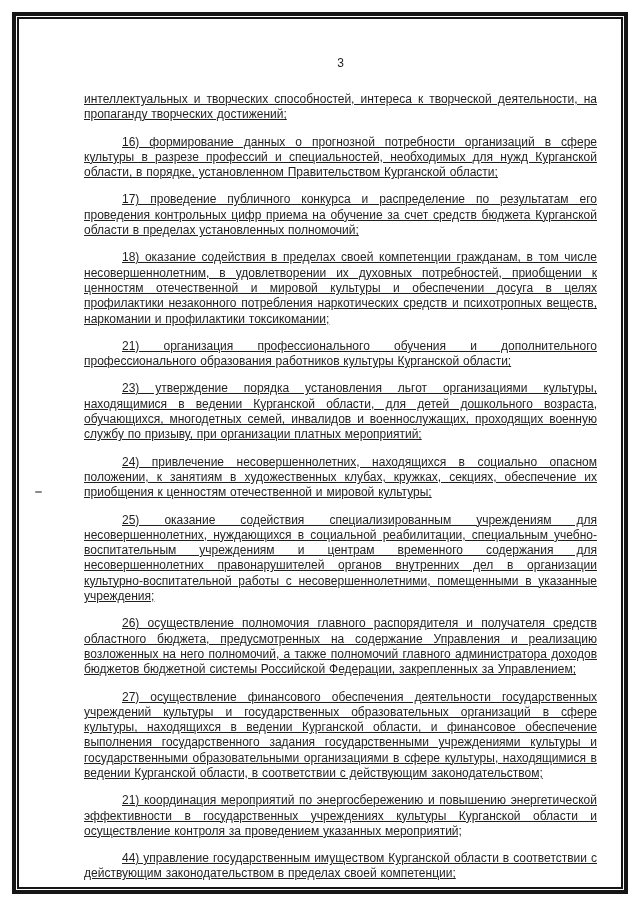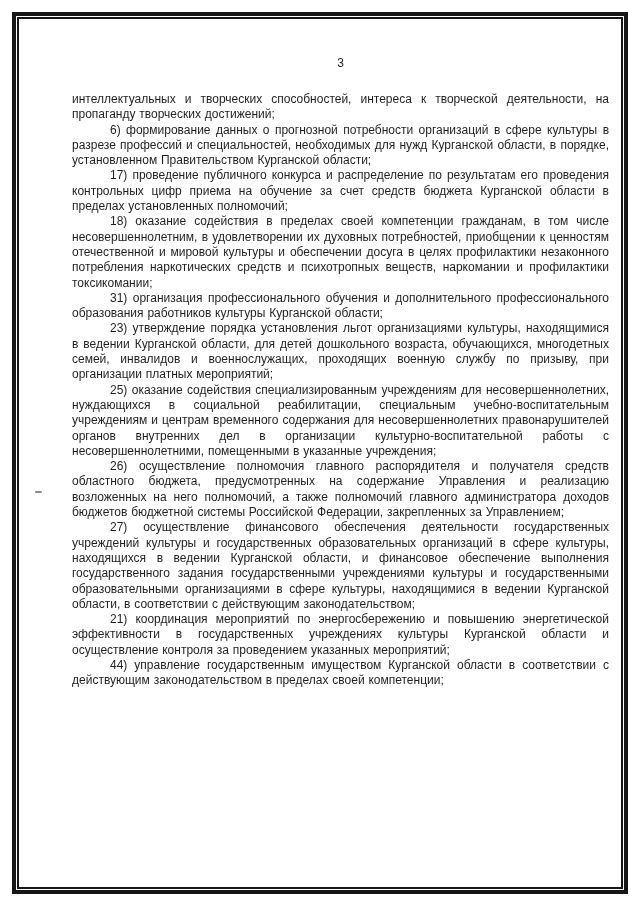--- a/index.html
+++ b/index.html
@@ -33,25 +33,26 @@
     left: 72px;
     right: 31px;
   }
   .page-number {
     text-align: center;
     font-size: 12px;
     line-height: 15px;
     margin-bottom: 21px;
   }
   .para {
-    margin: 0;
+    margin: 12px;
     font-size: 12px;
     line-height: 15.3px;
     text-align: justify;
     word-spacing: 0.5px;
+    text-decoration: underline;
   }
   .para.indent {
     text-indent: 38px;
   }
   .scan-artifact {
     position: absolute;
     left: 35px;
     top: 491px;
     width: 7px;
     height: 2px;
@@ -64,25 +65,26 @@
 
 <div class="page">
   <div class="frame-outer">
     <div class="frame-inner"></div>
   </div>
   <div class="scan-artifact"></div>
   <div class="content">
     <div class="page-number">3</div>
     <div>
         <p class="para">интеллектуальных и творческих способностей, интереса к творческой деятельности, на пропаганду творческих достижений;</p>
-        <p class="para indent">6) формирование данных о прогнозной потребности организаций в сфере культуры в разрезе профессий и специальностей, необходимых для нужд Курганской области, в порядке, установленном Правительством Курганской области;</p>
+        <p class="para indent">16) формирование данных о прогнозной потребности организаций в сфере культуры в разрезе профессий и специальностей, необходимых для нужд Курганской области, в порядке, установленном Правительством Курганской области;</p>
         <p class="para indent">17) проведение публичного конкурса и распределение по результатам его проведения контрольных цифр приема на обучение за счет средств бюджета Курганской области в пределах установленных полномочий;</p>
         <p class="para indent">18) оказание содействия в пределах своей компетенции гражданам, в том числе несовершеннолетним, в удовлетворении их духовных потребностей, приобщении к ценностям отечественной и мировой культуры и обеспечении досуга в целях профилактики незаконного потребления наркотических средств и психотропных веществ, наркомании и профилактики токсикомании;</p>
-        <p class="para indent">31) организация профессионального обучения и дополнительного профессионального образования работников культуры Курганской области;</p>
+        <p class="para indent">21) организация профессионального обучения и дополнительного профессионального образования работников культуры Курганской области;</p>
         <p class="para indent">23) утверждение порядка установления льгот организациями культуры, находящимися в ведении Курганской области, для детей дошкольного возраста, обучающихся, многодетных семей, инвалидов и военнослужащих, проходящих военную службу по призыву, при организации платных мероприятий;</p>
+        <p class="para indent">24) привлечение несовершеннолетних, находящихся в социально опасном положении, к занятиям в художественных клубах, кружках, секциях, обеспечение их приобщения к ценностям отечественной и мировой культуры;</p>
         <p class="para indent">25) оказание содействия специализированным учреждениям для несовершеннолетних, нуждающихся в социальной реабилитации, специальным учебно-воспитательным учреждениям и центрам временного содержания для несовершеннолетних правонарушителей органов внутренних дел в организации культурно-воспитательной работы с несовершеннолетними, помещенными в указанные учреждения;</p>
         <p class="para indent">26) осуществление полномочия главного распорядителя и получателя средств областного бюджета, предусмотренных на содержание Управления и реализацию возложенных на него полномочий, а также полномочий главного администратора доходов бюджетов бюджетной системы Российской Федерации, закрепленных за Управлением;</p>
         <p class="para indent">27) осуществление финансового обеспечения деятельности государственных учреждений культуры и государственных образовательных организаций в сфере культуры, находящихся в ведении Курганской области, и финансовое обеспечение выполнения государственного задания государственными учреждениями культуры и государственными образовательными организациями в сфере культуры, находящимися в ведении Курганской области, в соответствии с действующим законодательством;</p>
         <p class="para indent">21) координация мероприятий по энергосбережению и повышению энергетической эффективности в государственных учреждениях культуры Курганской области и осуществление контроля за проведением указанных мероприятий;</p>
         <p class="para indent">44) управление государственным имуществом Курганской области в соответствии с действующим законодательством в пределах своей компетенции;</p>
       </div>
   </div>
 </div>
 
 </body></html>

